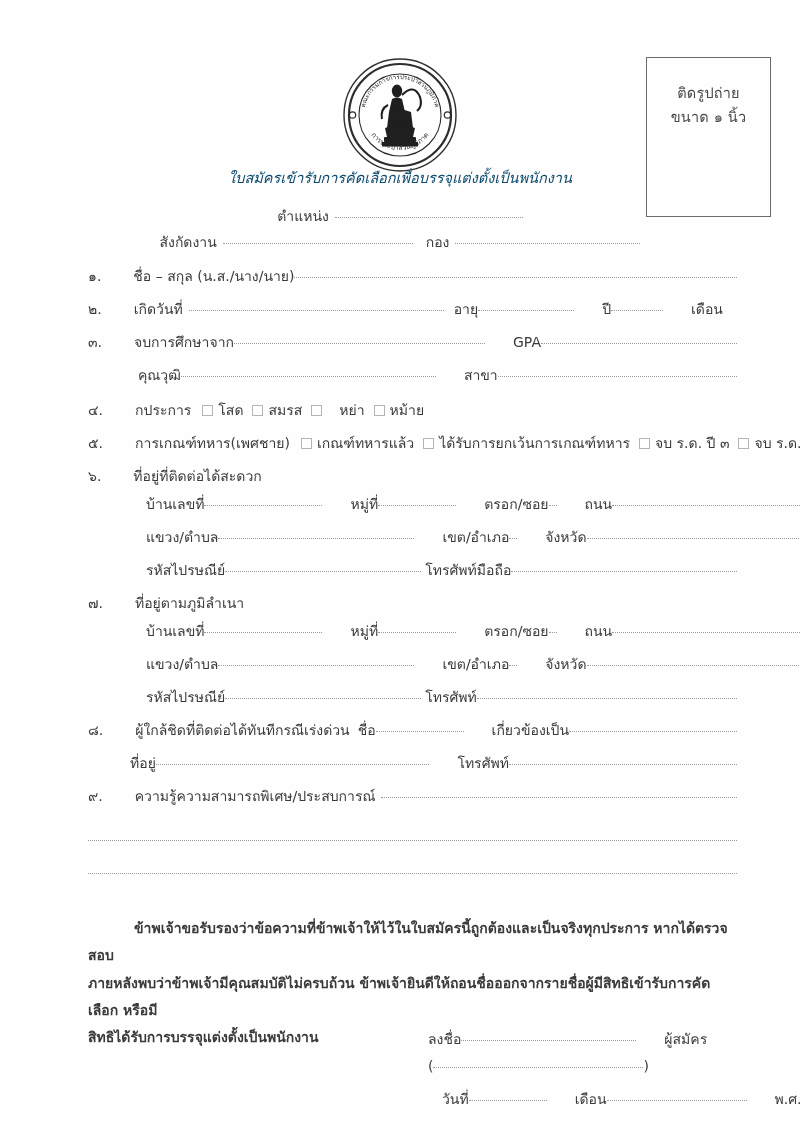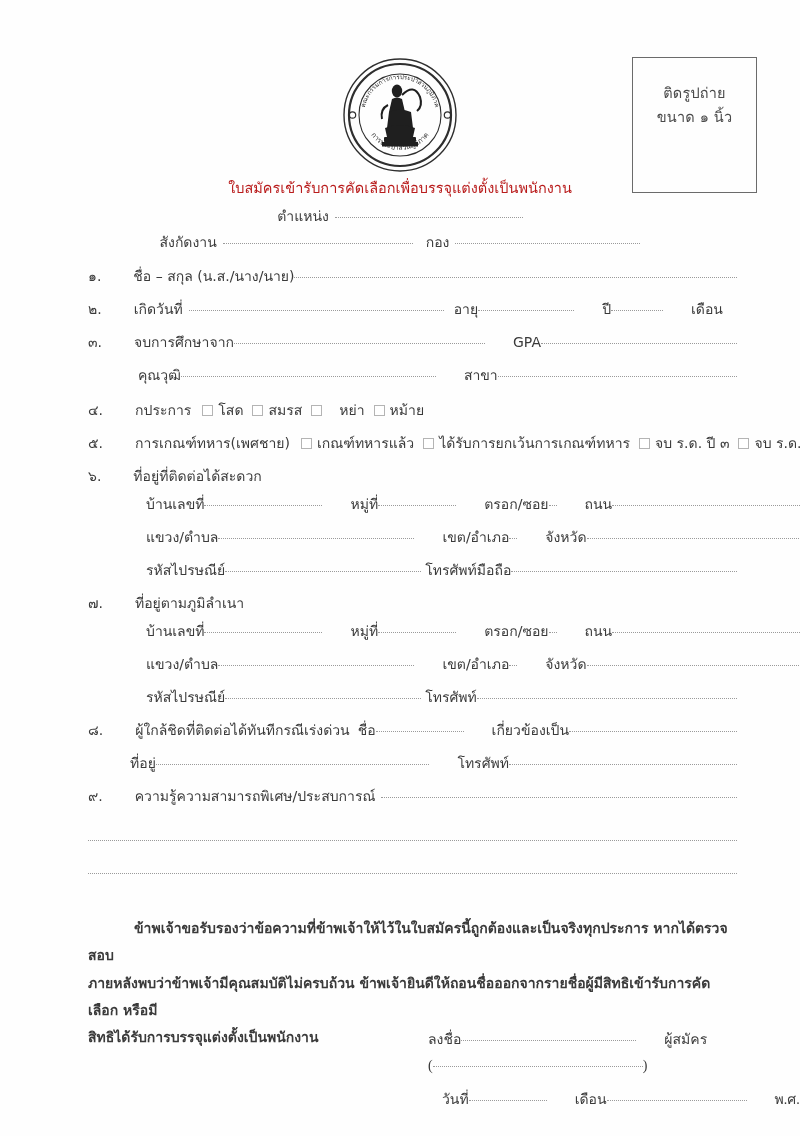--- a/index.html
+++ b/index.html
@@ -30,43 +30,44 @@
   }
   .logo-wrap {
     position: absolute;
     left: 340px; top: 5px;
     width: 120px; height: 120px;
   }
   .logo-wrap svg { display: block; }
 
   .photo-box {
     position: absolute;
-    right: 43px; top: 7px;
-    width: 125px; height: 136px;
+    right: 29px; top: 7px;
+    width: 125px; height: 160px;
     border: 1.3px solid #6b6b6b;
     box-sizing: border-box;
     display: flex;
     flex-direction: column;
     align-items: center;
     padding-top: 24px;
   }
   .photo-box .pl {
     font-size: 14.5px;
     line-height: 1.65;
     color: #4a4a4a;
     letter-spacing: .2px;
   }
 
   
   .form-title {
     position: absolute;
-    top: 176px; left: 0; right: 0;
+    top: 166px; left: 0; right: 0;
     text-align: center;
     font-size: 14.5px;
-    color: #b91c1c;
+    color: #0c4a6e;
+    font-style: italic;
   }
   .title-pos {
     position: absolute;
     top: 205px; left: 0; right: 0;
     text-align: center;
     font-size: 14px;
   }
   .title-unit {
     position: absolute;
     top: 231px; left: 0; right: 0;
@@ -155,21 +156,21 @@
 
   
   .sign {
     position: absolute;
     top: 1028px;
     left: 400px;
     width: 330px;
     font-size: 14px;
     color: #3a3a3a;
   }
-  .sign-row { display: flex; align-items: baseline; height: 30px; white-space: nowrap; font-family: Liberation Serif, serif; }
+  .sign-row { display: flex; align-items: baseline; height: 30px; white-space: nowrap; }
   .paren { display: flex; align-items: baseline; }
   .paren .dots { flex: 0 0 210px; }
 </style>
 </head>
 <body>
 
 <div class="page">
 
   <div class="header">
 

